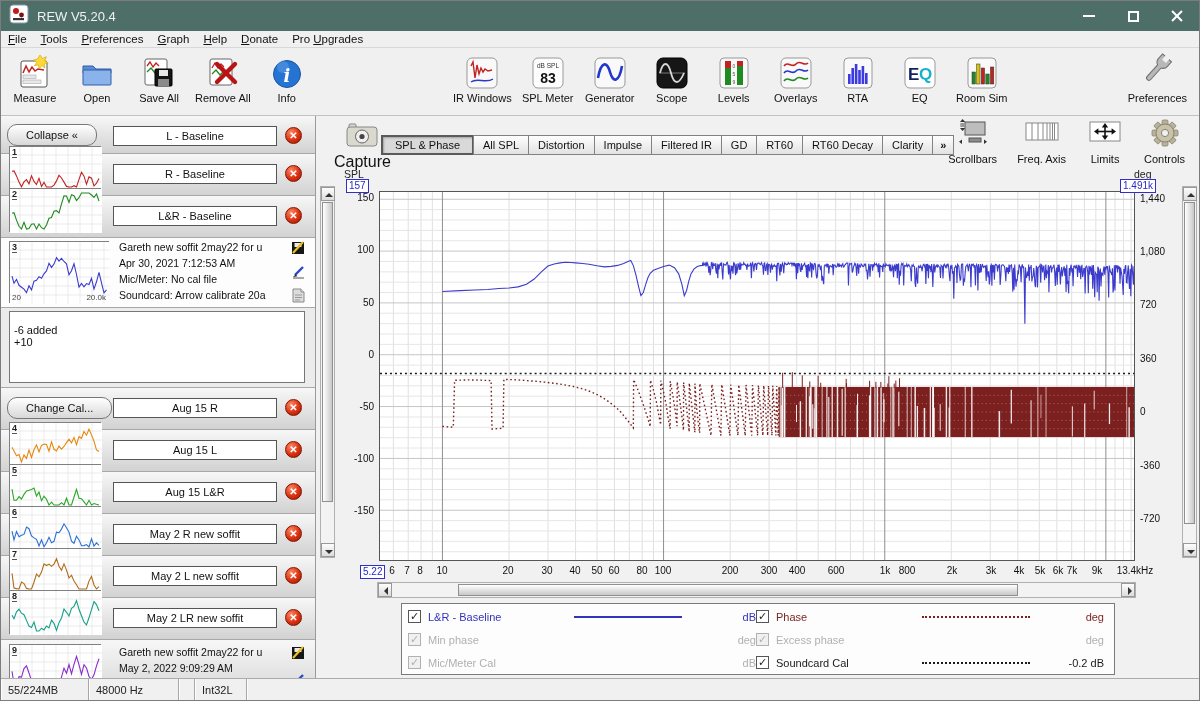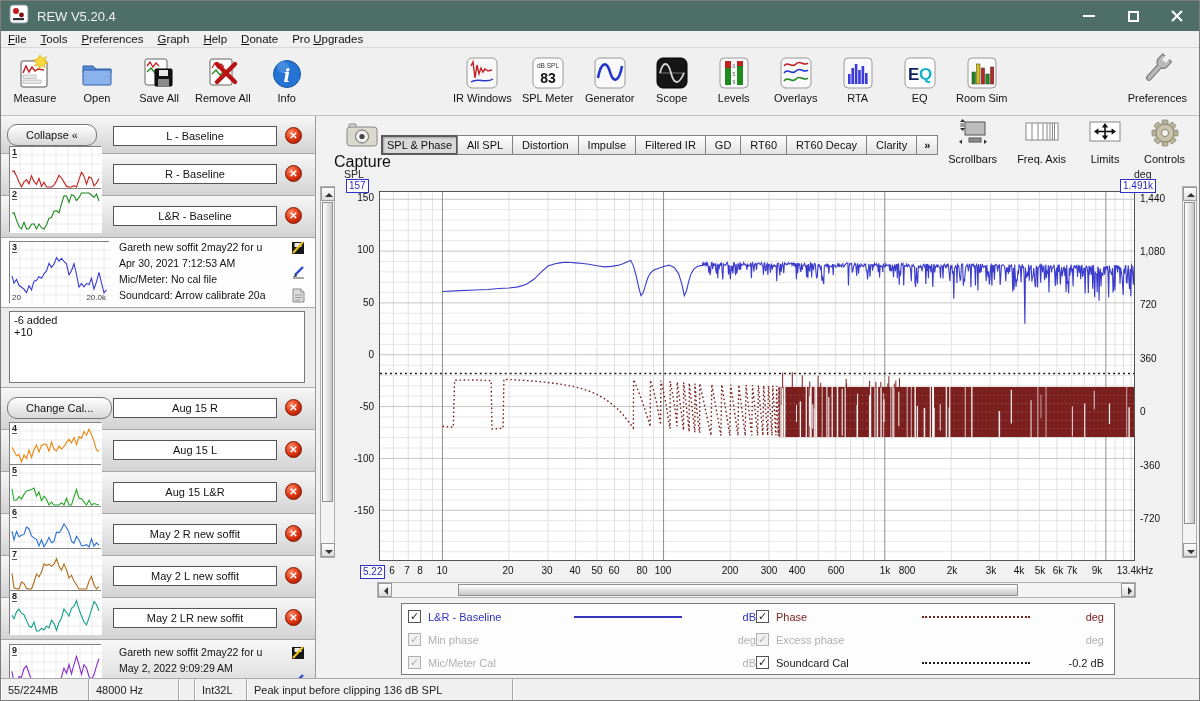--- a/index.html
+++ b/index.html
@@ -36,29 +36,29 @@
   .m-row { position:relative; width:100%; background:linear-gradient(#f7f7f7,#d2d2d2); border-bottom:1px solid #a8a8a8; }
   .name-field { position:absolute; left:112px; width:164px; height:20px; border:1px solid #555; font-size:11px; font-family:"Liberation Sans",sans-serif; padding:0 20px; background:#fff; color:#111;text-align:center; }
   .del-btn { position:absolute; width:17px; height:17px; border-radius:50%; background:radial-gradient(circle at 35% 30%, #ff8a66, #d83010 55%, #9c1c00); border:1px solid #7e1600; color:#fff; font-size:10px; font-weight:bold; line-height:15px; text-align:center; cursor:pointer; }
   .thumb { position:absolute; left:8px; border:1px solid #808080; background:#fff; cursor:pointer; }
   .thumb .tn { position:absolute; top:0; left:2px; font-size:9px; font-weight:bold; color:#222; border-bottom:1px solid #555; line-height:10px; }
   .thumb .flo { position:absolute; bottom:0; left:2px; font-size:8px; color:#444; }
   .thumb .fhi { position:absolute; bottom:0; right:2px; font-size:8px; color:#444; }
   .sb-btn { position:absolute; height:22px; border:1px solid #777; border-radius:10px; background:linear-gradient(#ffffff,#d8d8d8); font-size:11px; color:#111; padding:0 18px; cursor:pointer; font-family:"Liberation Sans",sans-serif; }
   .info-line { position:absolute; left:118px; width:168px; font-size:10.5px; color:#111; white-space:nowrap; overflow:hidden; }
   .mini-ic { position:absolute; left:290px; cursor:pointer; }
-  .notes-box { position:absolute; left:8px; top:3px; width:296px; height:72px; background:#fff; border:1px solid #777; font-size:11px; color:#111; padding:2px 4px; white-space:pre-line; cursor:text; }
+  .notes-box { position:absolute; left:8px; top:3px; width:296px; height:72px; background:#fff; border:1px solid #777; font-size:11px; color:#111; padding:12px 4px; white-space:pre-line; cursor:text; }
 
   
   .graph-panel { flex:1; position:relative; background:#f1f1f1; }
   .capture { position:absolute; left:18px; top:5px; display:flex; flex-direction:column; align-items:center; cursor:pointer; }
   .capture .lb { font-size:16px; color:#111; }
   .tabs { position:absolute; left:66px; top:19px; display:flex; }
   .tab { border:1px solid #828282; background:linear-gradient(#fefefe,#e2e2e2); padding:3px 9px 3px; font-size:11px; color:#111; margin-left:-1px; cursor:pointer; white-space:nowrap; }
-  .tab.selected { background:#d9d9d9; border:2px solid #5a5a5a; padding:2px 4px; box-shadow:inset 1px 1px 2px rgba(0,0,0,.25); }
+  .tab.selected { background:#d9d9d9; border:2px solid #5a5a5a; padding:2px 12px; box-shadow:inset 1px 1px 2px rgba(0,0,0,.25); }
   .tab.overflow { font-weight:bold; padding:3px 7px; }
   .gctrl { position:absolute; right:14px; top:2px; display:flex; gap:20px; }
   .gctrl .gc { display:flex; flex-direction:column; align-items:center; cursor:pointer; }
   .gctrl .lb { font-size:11px; color:#111; margin-top:1px; }
   .ax-title { position:absolute; font-size:10.5px; color:#222; }
   .readout { position:absolute; background:#fff; border:1px solid #3030c8; color:#2828c8; font-size:10px; padding:0 2px; line-height:12px; }
   .ytick { position:absolute; font-size:10px; color:#111; }
   .xtick { position:absolute; font-size:10px; color:#111; transform:translateX(-50%); white-space:nowrap; }
   .plot-wrap { position:absolute; left:63px; top:75px; width:756px; height:370px; background:#fff; border:1px solid #555; cursor:crosshair; }
   .plot-wrap svg { display:block; }
@@ -888,16 +888,15 @@
           </div>
         </div>
     </div>
   </div>
 
   <div class="statusbar" id="statusbar">
       <div class="st-cell" style="width: 88px;">55/224MB</div>
       <div class="st-cell" style="width: 90px;">48000 Hz</div>
       <div class="st-cell" style="width: 16px;"></div>
       <div class="st-cell" style="width: 52px;">Int32L</div>
-      <div class="st-cell" style="width: 266px;">Peak input before clipping 136 dB SPL</div>
       <div class="st-cell" style="flex: 1 1 0%; border-right: none;"></div>
     </div>
 </div>
 
 </body></html>

